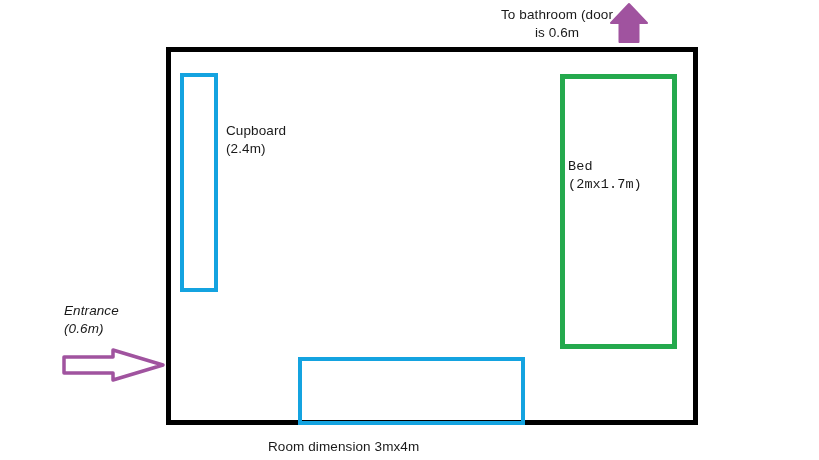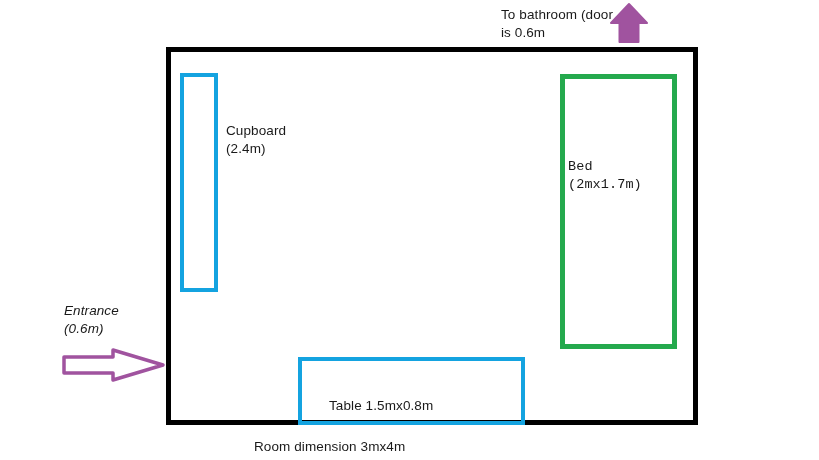--- a/index.html
+++ b/index.html
@@ -27,26 +27,26 @@
   }
   .label {
     position: absolute;
     font-family: "Liberation Sans", sans-serif;
     font-size: 13.5px;
     line-height: 18px;
     color: #1a1a1a;
     white-space: pre;
     letter-spacing: 0.1px;
   }
-  #label-bathroom { left: 501px; top: 6px; }
+  #label-bathroom { left: 501px; top: 6px; text-align: center; }
   #label-cupboard { left: 226px; top: 122px; }
   #label-bed      { left: 568px; top: 158px; font-family: Liberation Mono, monospace; }
   #label-entrance { left: 64px;  top: 302px; font-style: italic; }
   #label-table    { left: 329px; top: 397px; }
-  #label-room     { left: 254px; top: 438px; }
+  #label-room     { left: 268px; top: 438px; }
 </style>
 </head>
 <body>
 
 <div id="plan">
 
   <svg class="svg-layer" viewBox="0 0 819 460" xmlns="http://www.w3.org/2000/svg">
 
     <rect x="168.5" y="49.5" width="527" height="373" fill="none" stroke="#000000" stroke-width="5"></rect>
 
@@ -76,17 +76,16 @@
   </svg>
 
   <div class="label" id="label-bathroom"><span>To bathroom (door</span><br><span>is 0.6m</span></div>
 
   <div class="label" id="label-cupboard"><span>Cupboard</span><br><span>(2.4m)</span></div>
 
   <div class="label" id="label-bed"><span>Bed</span><br><span>(2mx1.7m)</span></div>
 
   <div class="label" id="label-entrance"><span>Entrance</span><br><span>(0.6m)</span></div>
 
-  <div class="label" id="label-table">Table 1.5mx0.8m</div>
 
   <div class="label" id="label-room">Room dimension 3mx4m</div>
 
 </div>
 
 </body></html>

